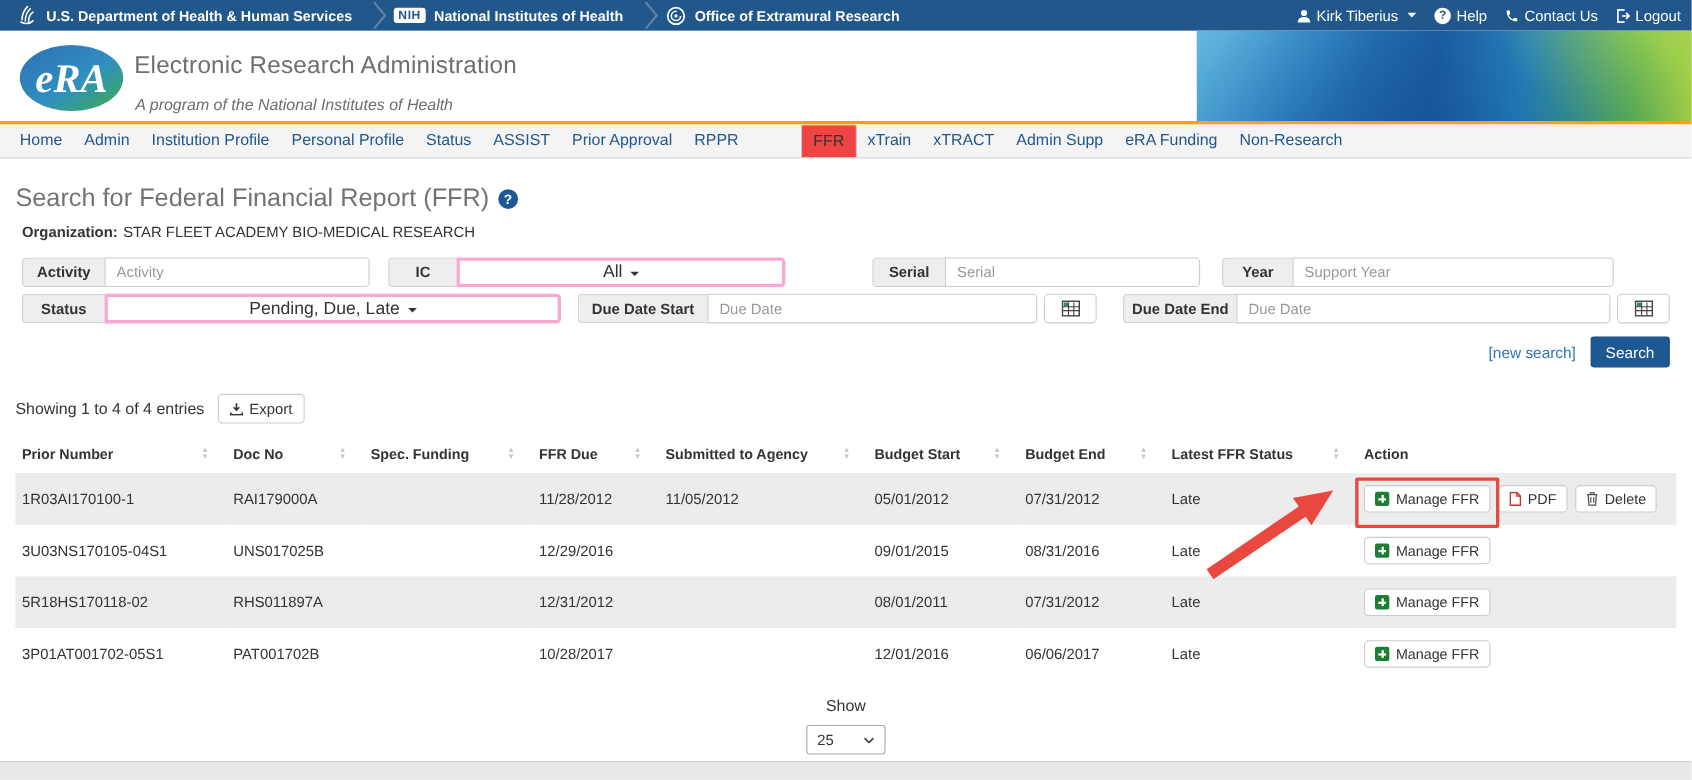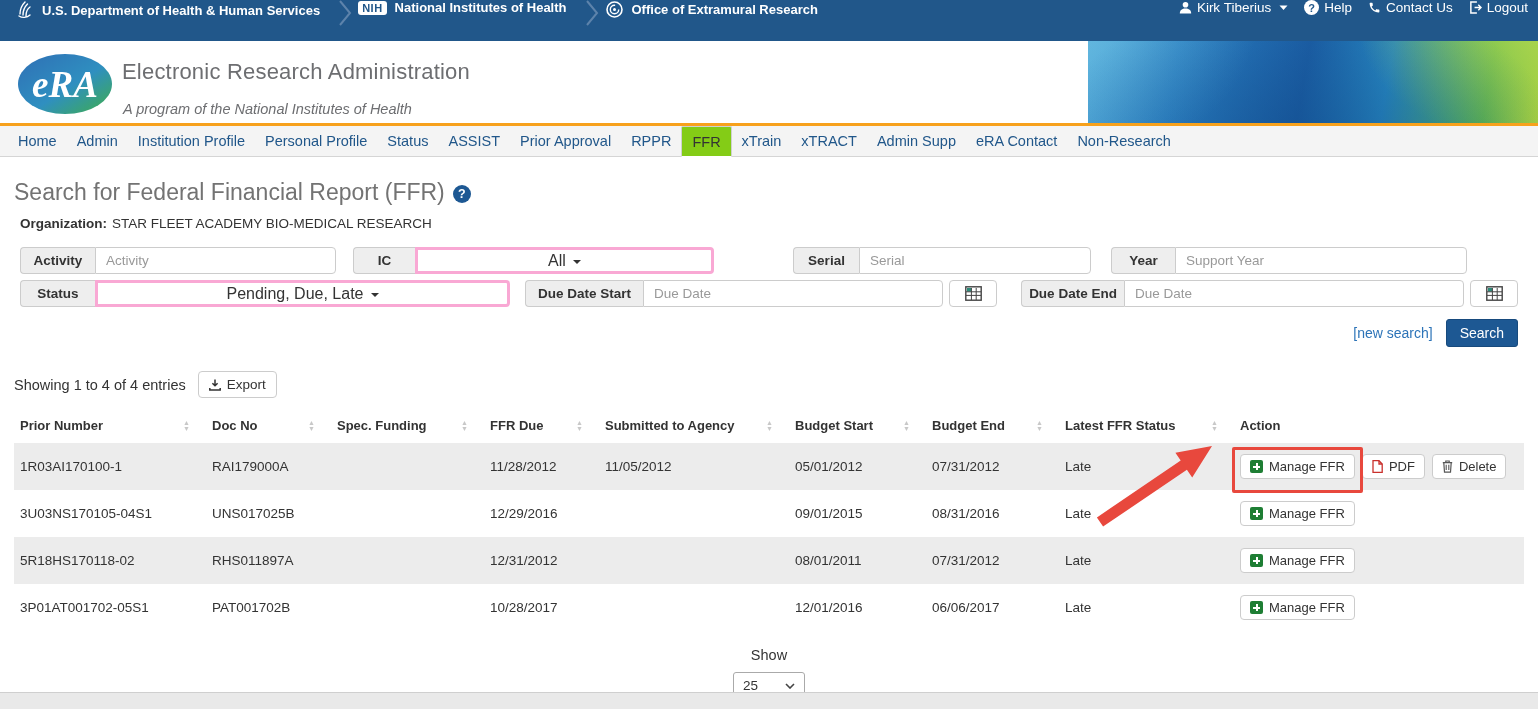--- a/index.html
+++ b/index.html
@@ -1,20 +1,20 @@
 <!DOCTYPE html>
 <html><head>
 <meta charset="utf-8">
 <style>
   * { margin:0; padding:0; box-sizing:border-box; }
   html,body { width:1538px; height:709px; overflow:hidden; background:#fff;
     font-family:"Liberation Sans","DejaVu Sans",sans-serif; color:#333; position:relative; }
 
   
-  .topbar { height:41px; background:#21578a; display:flex; align-items:flex-start; color:#fff; font-size:13px; padding:0 10px 0 14px; }
+  .topbar { height:28px; background:#21578a; display:flex; align-items:center; color:#fff; font-size:13px; padding:0 10px 0 14px; }
   .topbar-seg { display:flex; align-items:center; gap:8px; font-weight:bold; padding:0 18px 0 6px; white-space:nowrap; }
   .topbar-seg:first-child { padding-left:0; }
   .seg-chev { width:14px; height:26px; flex:0 0 auto; }
   .seg-chev polyline { fill:none; stroke:#5d83ab; stroke-width:2; }
   .nih-badge { background:#fff; color:#21578a; font-weight:bold; font-size:11px; padding:1px 4px; border-radius:3px; letter-spacing:.5px; }
   .topbar-right { margin-left:auto; display:flex; align-items:center; gap:16px; font-size:13.5px; }
   .topbar-link { display:flex; align-items:center; gap:5px; color:#fff; cursor:pointer; white-space:nowrap; }
   .q-circle { display:inline-flex; width:15px; height:15px; border-radius:50%; background:#fff; color:#21578a; font-size:11px; font-weight:bold; align-items:center; justify-content:center; }
   .icon-svg { display:block; }
 
@@ -26,21 +26,21 @@
   .header-wave { position:absolute; right:0; top:0; bottom:0; width:450px;
     background:
       radial-gradient(ellipse 420px 260px at 48% 135%, rgba(13,71,134,.55), transparent 62%),
       radial-gradient(ellipse 300px 200px at 100% -20%, rgba(173,214,80,.9), transparent 60%),
       radial-gradient(ellipse 260px 220px at 0% -30%, rgba(120,200,230,.55), transparent 65%),
       linear-gradient(100deg,#4fa8d8 0%,#2e86c8 20%,#1d60a7 48%,#2a8ec7 66%,#58b54e 88%,#a8d03c 100%); }
 
   
   .nav { height:31px; background:#f4f4f4; border-bottom:1px solid #d5d5d5; display:flex; align-items:stretch; padding-left:8px; font-size:14.5px; }
   .nav-item { display:flex; align-items:center; padding:0 10px; color:#21578a; cursor:pointer; white-space:nowrap; }
-  .nav-item.active { background:#84cc16; color:#333; border:1px solid #d0d0d0; border-bottom:1px solid #fff; margin-bottom:-1px; border-radius:2px 2px 0 0; }
+  .nav-item.active { background:#ef4444; color:#333; border:1px solid #d0d0d0; border-bottom:1px solid #fff; margin-bottom:-1px; border-radius:2px 2px 0 0;margin-left:47px; }
 
   
   .page-title-row { margin:22px 0 10px 14px; display:flex; align-items:center; gap:8px; }
   .page-title { font-size:23px; color:#737373; font-weight:normal; }
   .help-circle { display:inline-flex; width:18px; height:18px; border-radius:50%; background:#1d5893; color:#fff; font-size:12.5px; font-weight:bold; align-items:center; justify-content:center; margin-top:3px; cursor:pointer; }
   .org-row { margin:0 0 16px 20px; font-size:13.5px; }
   .org-label { font-weight:bold; margin-right:5px; }
 
   
   .filters { margin:0 20px; }
@@ -181,21 +181,21 @@
   <span class="nav-item">Institution Profile</span>
   <span class="nav-item">Personal Profile</span>
   <span class="nav-item">Status</span>
   <span class="nav-item">ASSIST</span>
   <span class="nav-item">Prior Approval</span>
   <span class="nav-item">RPPR</span>
   <span class="nav-item active">FFR</span>
   <span class="nav-item">xTrain</span>
   <span class="nav-item">xTRACT</span>
   <span class="nav-item">Admin Supp</span>
-  <span class="nav-item">eRA Contact</span>
+  <span class="nav-item">eRA Funding</span>
   <span class="nav-item">Non-Research</span>
 </div>
 
 <div class="page-title-row">
   <span class="page-title">Search for Federal Financial Report (FFR)</span>
   <span class="help-circle">?</span>
 </div>
 <div class="org-row">
   <span class="org-label">Organization:</span><span>STAR FLEET ACADEMY BIO-MEDICAL RESEARCH</span>
 </div>

